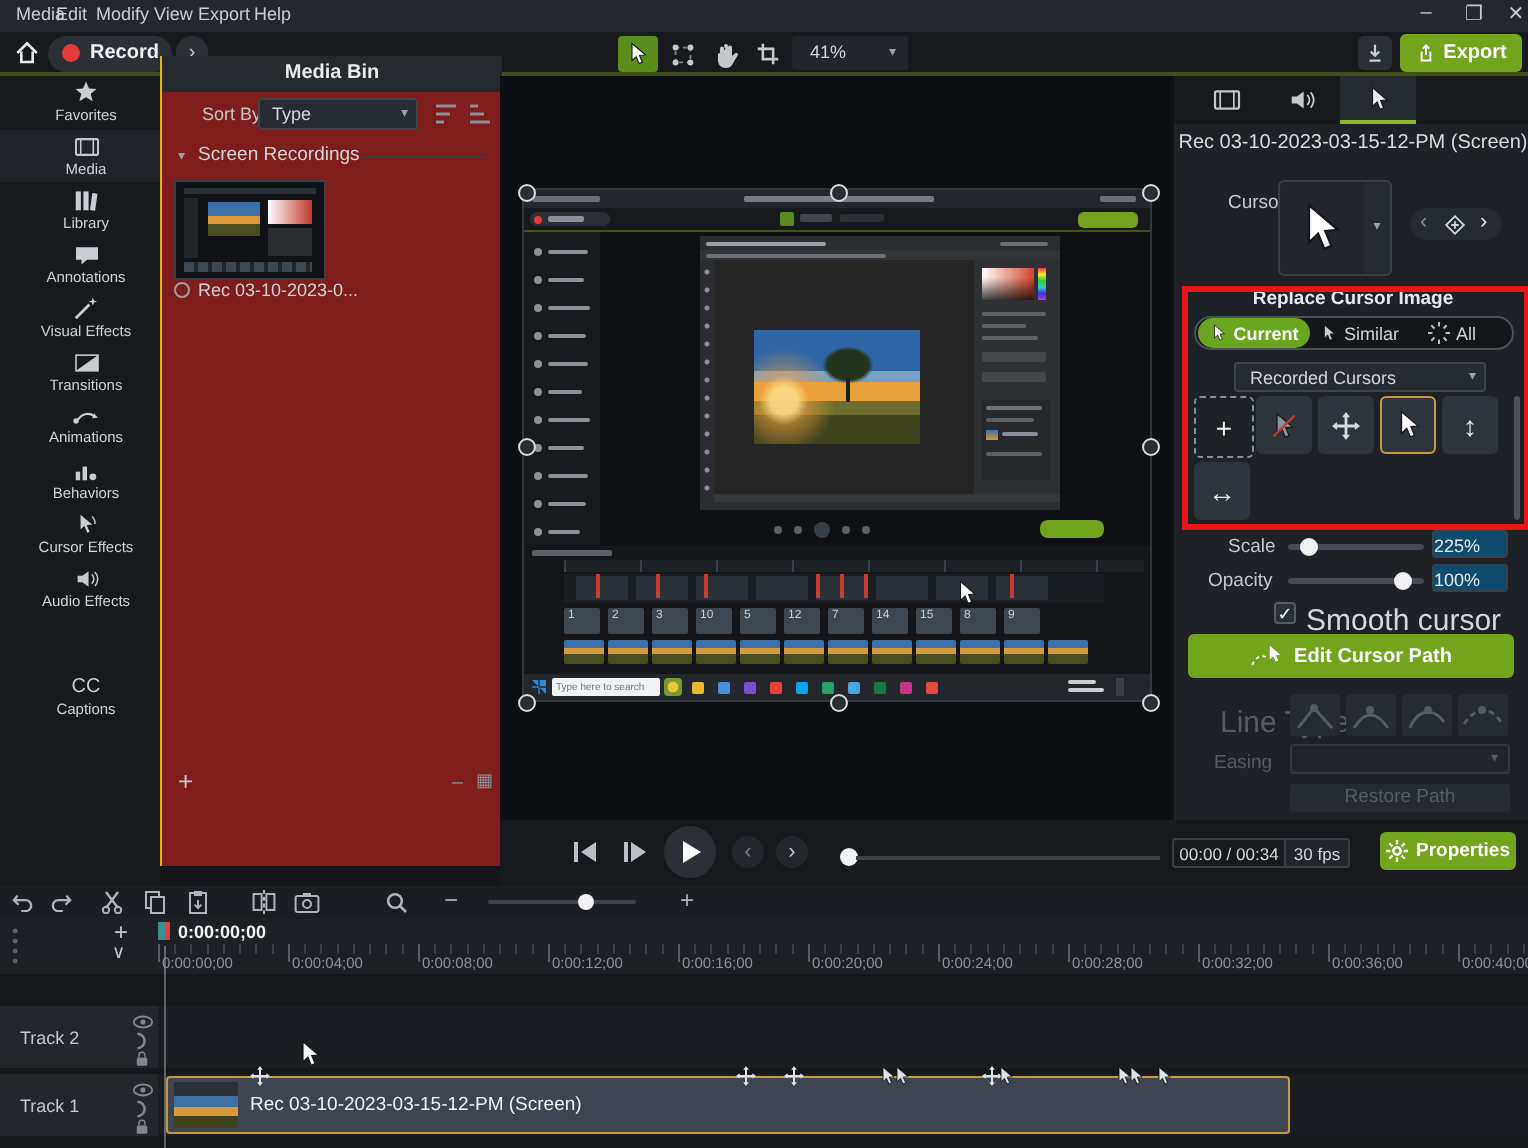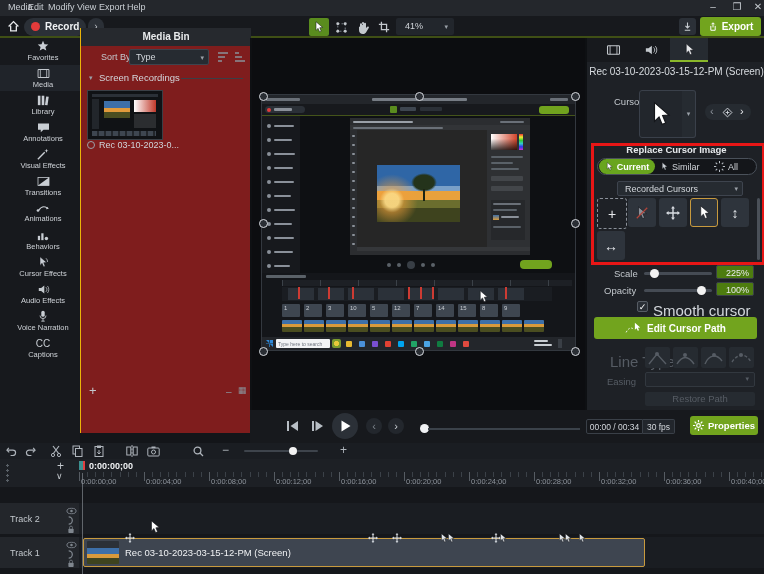--- a/index.html
+++ b/index.html
@@ -33,21 +33,21 @@
   .stage{position:absolute;left:10px;top:57px;width:313px;height:255px;background:#17191d;outline:1px solid #33383f;}
   .handle{position:absolute;width:7px;height:7px;border:1.5px solid #d8dbe0;border-radius:50%;background:#2a2e34;z-index:5;}
   
   .rpanel{position:absolute;left:585px;top:38px;width:179px;height:372px;background:#1e2126;border-left:2px solid #0e1013;box-sizing:border-box;}
   .rtabbar{position:absolute;left:0;top:0;width:179px;height:24px;background:#17191d;}
   .rtab{position:absolute;top:0;width:38px;height:24px;display:flex;align-items:center;justify-content:center;}
   .rtab.sel{background:#262b31;border-bottom:2px solid #8ab82a;box-sizing:border-box;}
   .tile{position:absolute;width:28px;height:29px;background:#2e343c;border-radius:3px;display:flex;align-items:center;justify-content:center;color:#c8cdd3;}
   .slider-track{position:absolute;height:3px;background:#454b54;border-radius:2px;}
   .slider-thumb{position:absolute;width:9px;height:9px;border-radius:50%;background:#f2f2f2;top:-3px;}
-  .valbox{position:absolute;width:38px;height:14px;background:#4d7c0f;border:1px solid #3a4048;border-radius:2px;font-size:9px;color:#e8eaec;text-align:right;line-height:14px;padding-right:4px;box-sizing:border-box;}
+  .valbox{position:absolute;width:38px;height:14px;background:#0c4a6e;border:1px solid #3a4048;border-radius:2px;font-size:9px;color:#e8eaec;line-height:14px;padding-right:4px;box-sizing:border-box;}
   .dis{color:#565c64;}
   .redbox{position:absolute;left:591px;top:143px;width:168px;height:116px;border:3px solid #e81616;z-index:9;pointer-events:none;}
   
   .playbar{position:absolute;left:250px;top:410px;width:514px;height:33px;background:#17191d;}
   .circlebtn{position:absolute;border-radius:50%;display:flex;align-items:center;justify-content:center;}
   
   .tl-toolbar{position:absolute;left:0;top:443px;width:764px;height:16px;background:#1a1d22;}
   .tl-head{position:absolute;left:0;top:459px;width:764px;height:28px;background:#1d2025;}
   .ruler{position:absolute;left:79px;top:13px;width:685px;height:15px;
      background-image:repeating-linear-gradient(90deg,#565c63 0 1px,transparent 1px 65px),repeating-linear-gradient(90deg,#3b4148 0 1px,transparent 1px 8.125px);
@@ -231,27 +231,20 @@
           <path d="M12 3a6 6 0 0 1 2 5" stroke="#c9ced4" fill="none"></path>
         </svg>
         <span>Cursor Effects</span>
       </div>
     <div class="side-item" style="top:243px">
         <svg width="13" height="11" viewBox="0 0 16 14" class="ico">
           <use href="#i-spk"></use>
         </svg>
         <span>Audio Effects</span>
       </div>
-    <div class="side-item" style="top:270px">
-        <svg width="10" height="12" viewBox="0 0 10 14">
-          <rect x="3" y="1" width="4" height="7" rx="2" fill="#c9ced4"></rect>
-          <path d="M1.5 6.5a3.5 3.5 0 0 0 7 0M5 10v3M3 13h4" stroke="#c9ced4" fill="none"></path>
-        </svg>
-        <span>Voice Narration</span>
-      </div>
     <div class="side-item" style="top:297px">
         <span style="font-size:10px;font-weight:normal;color:#c9ced4;line-height:11px">CC</span>
         <span>Captions</span>
       </div>
   </div>
 
   <div class="mediabin">
     <div class="mb-head">Media Bin</div>
     <span class="abs" style="left:20px;top:24px;font-size:9px;color:#c3c8cd">Sort By</span>
     <div class="drop abs" style="left:48px;top:21px;width:80px;height:16px;line-height:15px;padding-left:6px"><span>Type</span><span class="car">▾</span></div>

